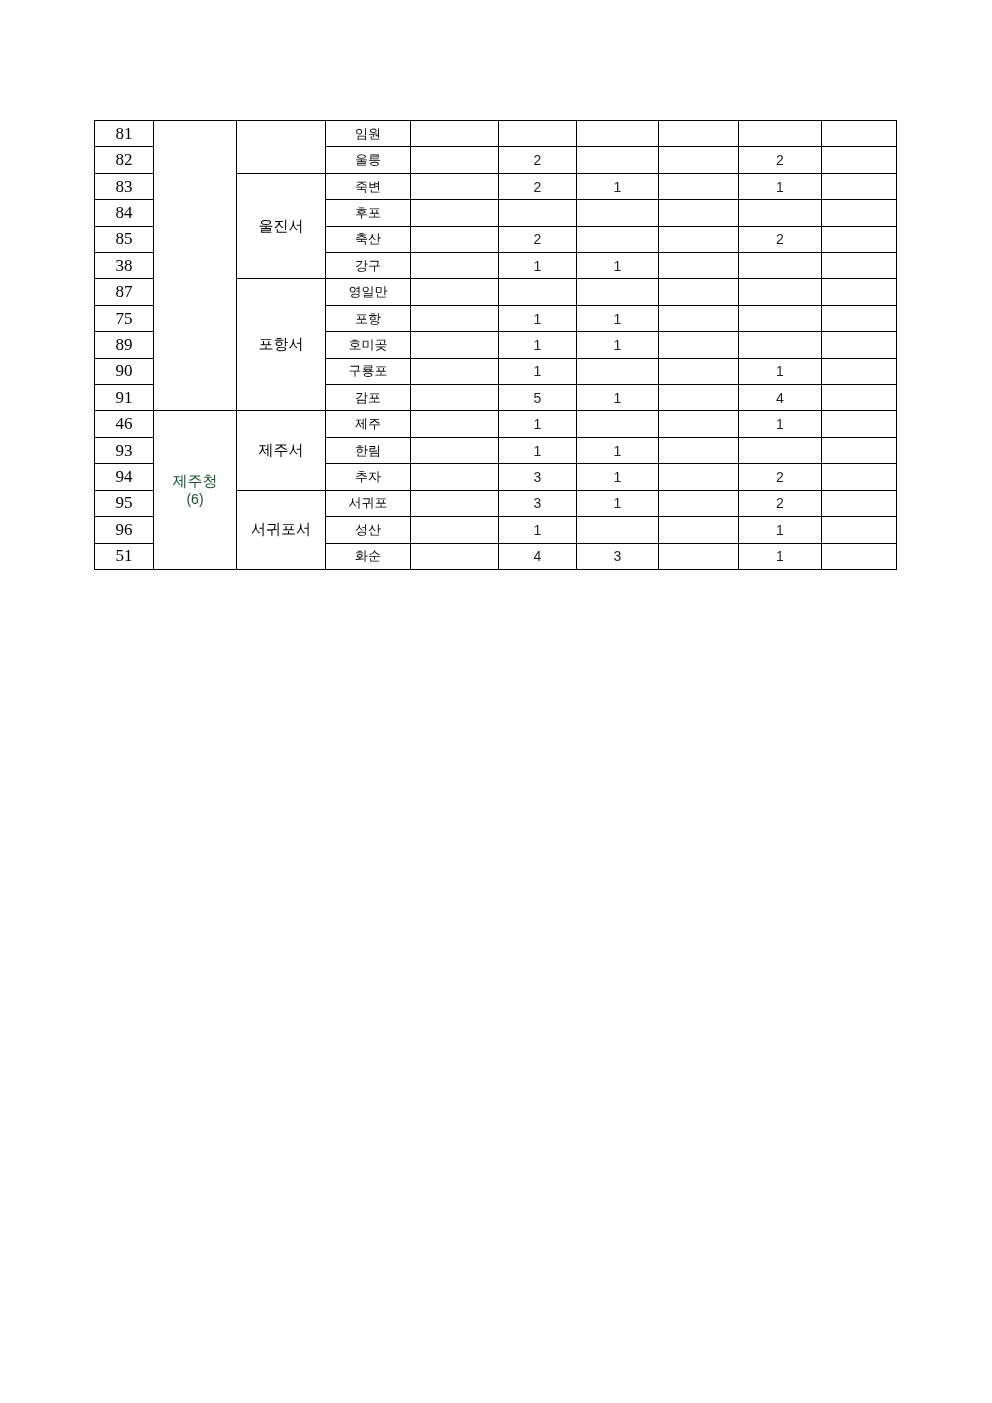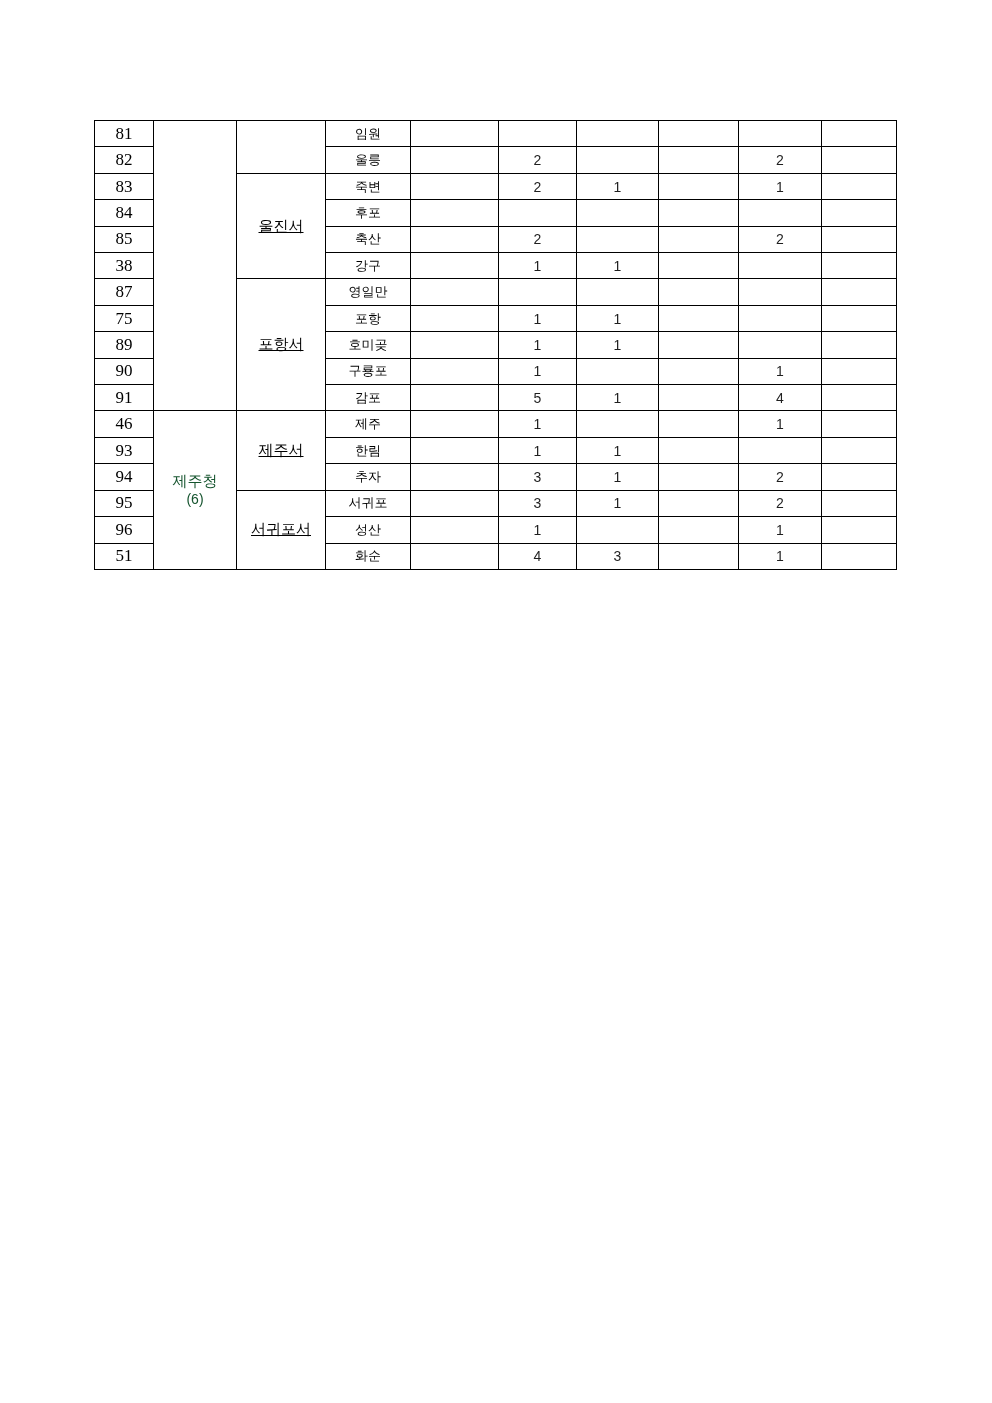--- a/index.html
+++ b/index.html
@@ -43,21 +43,20 @@
     font-size: 15px;
     line-height: 19px;
     color: #14532d;
   }
   td.agency-cell .agency-sub {
     font-size: 14px;
   }
   td.station-cell {
     font-size: 15px;
     color: #000000;
-    text-decoration: underline;
   }
   td.port-cell {
     font-size: 13px;
     color: #000000;
   }
   td.value-cell {
     font-size: 14px;
     color: #1f1f1f;
   }
   .footer-pageno {

